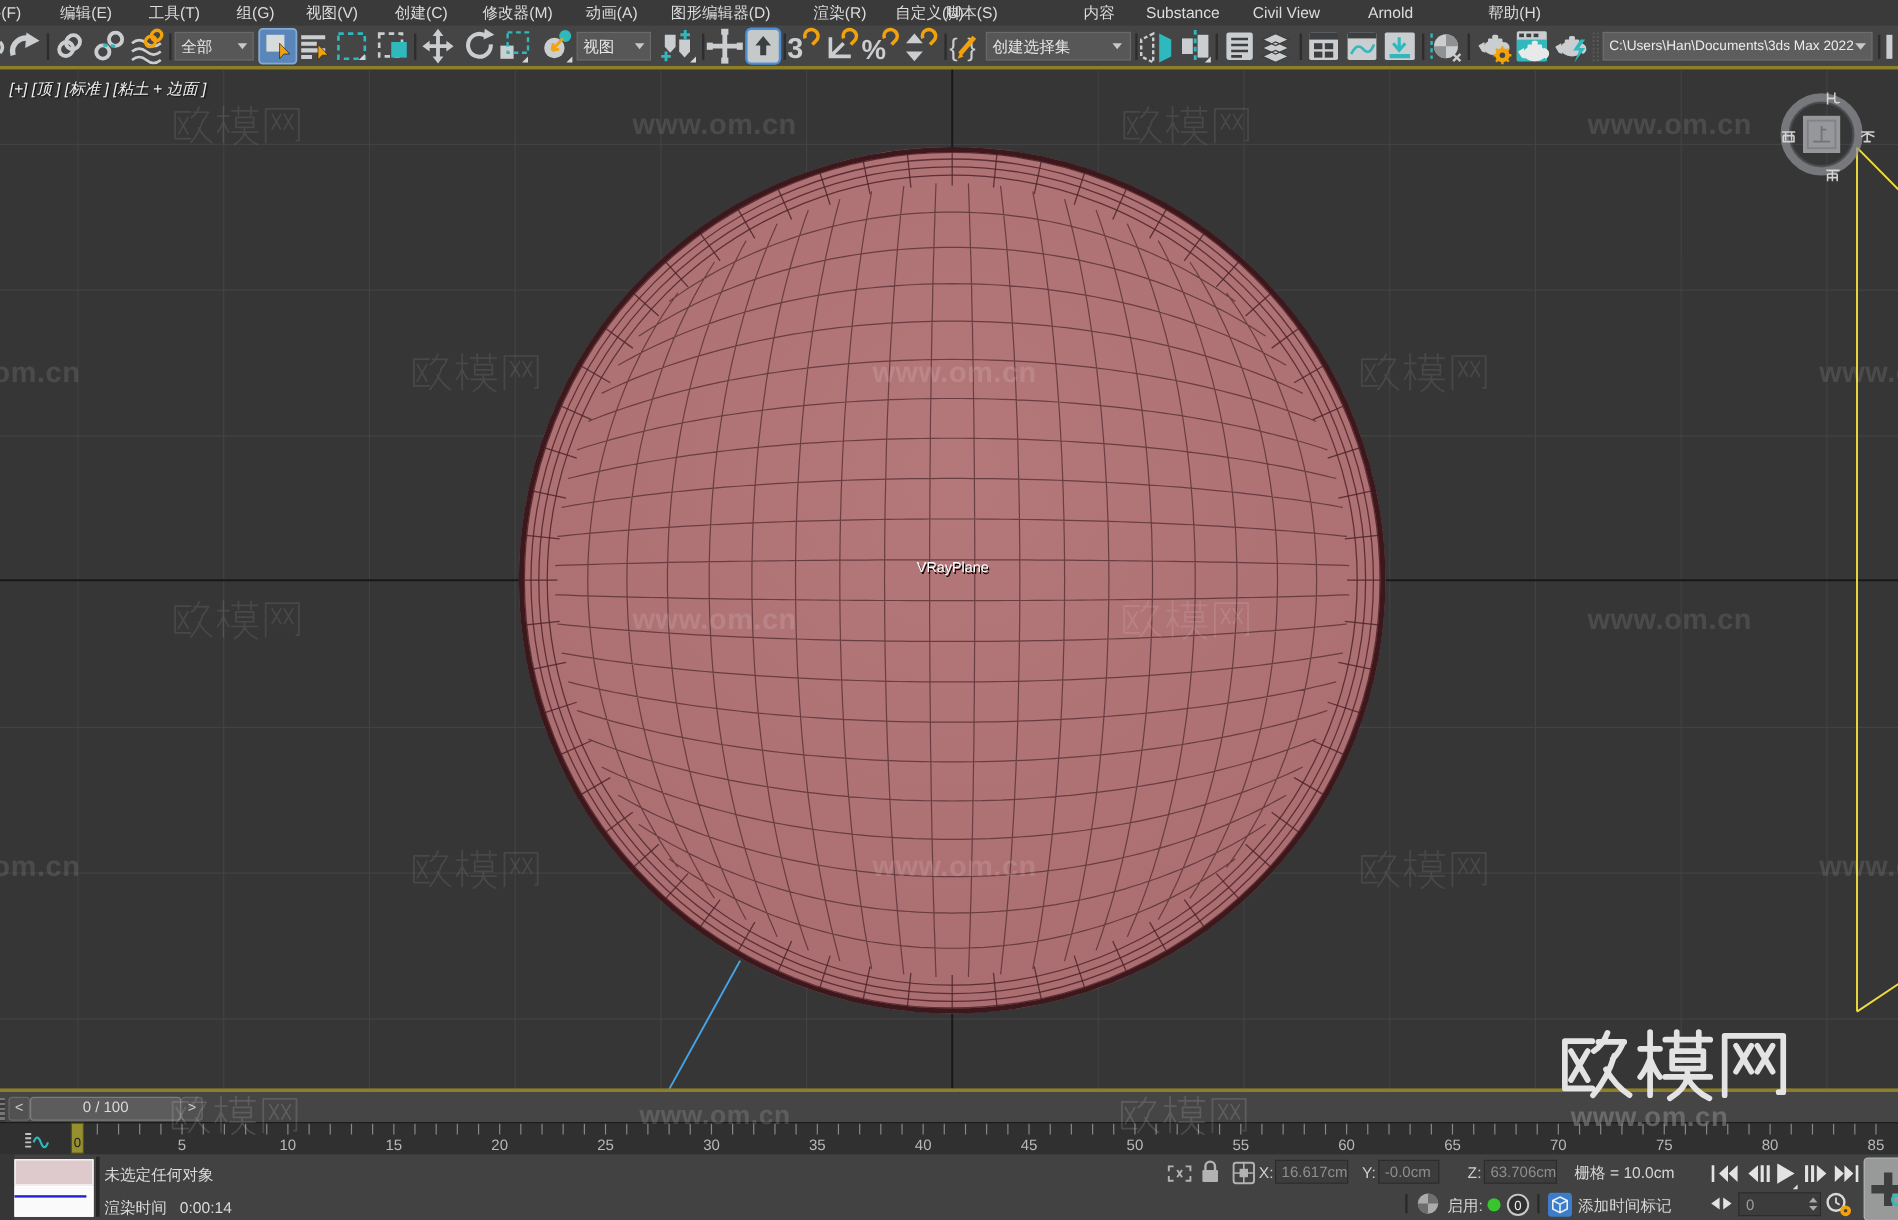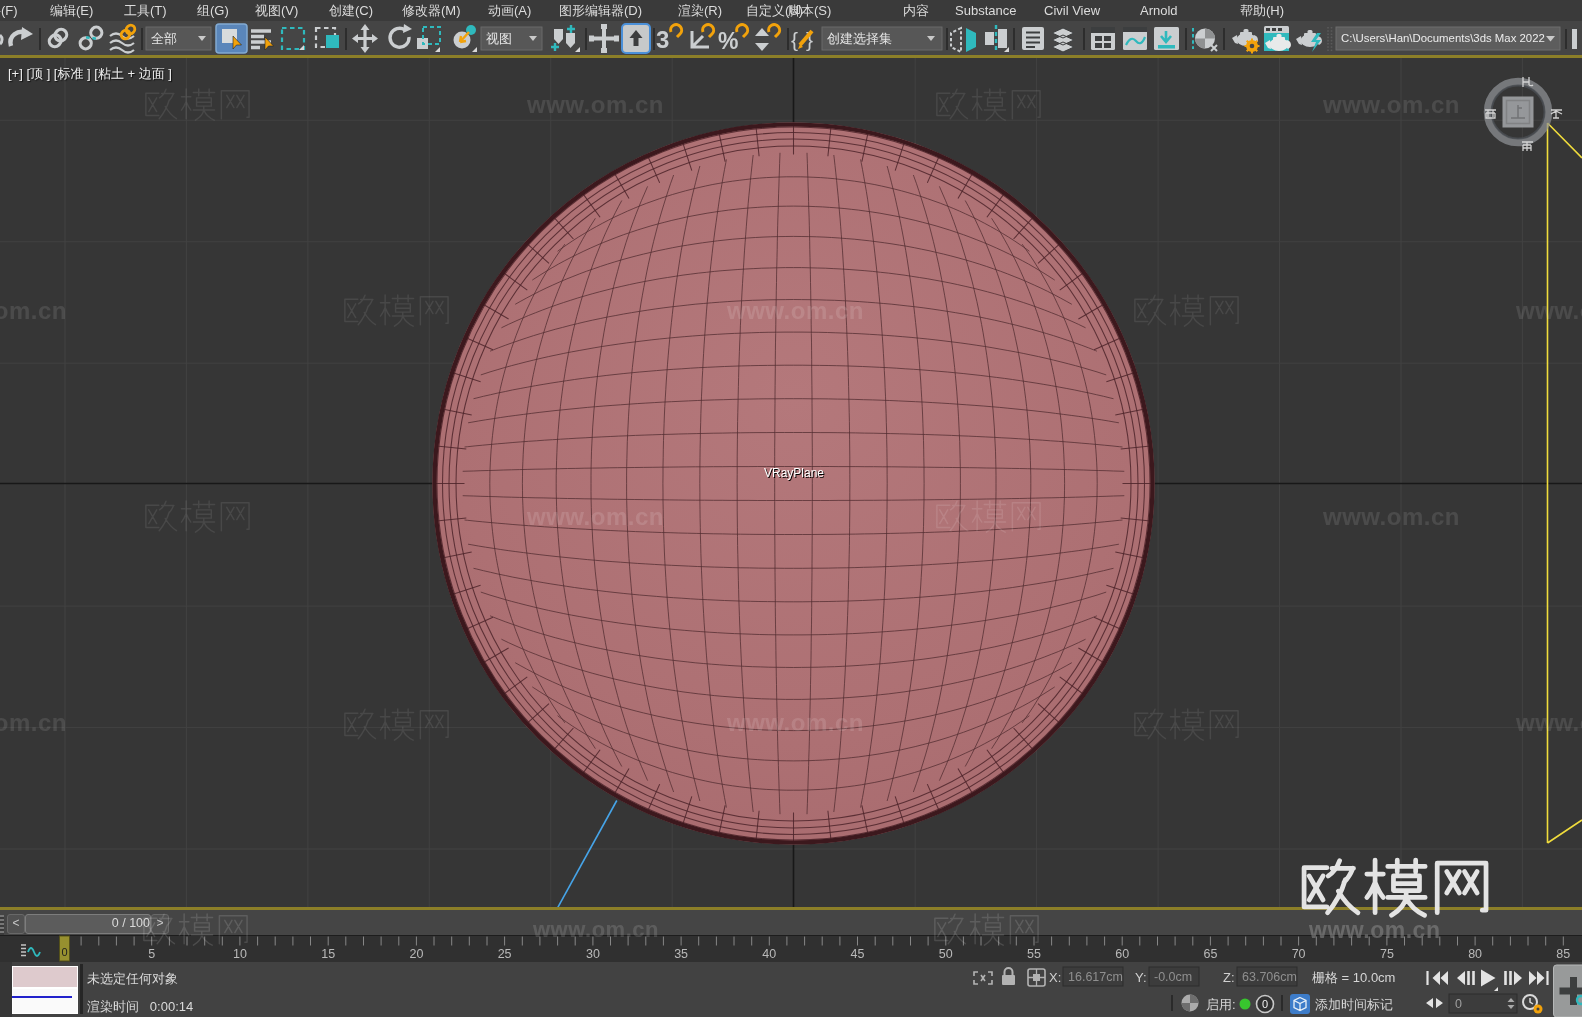--- a/index.html
+++ b/index.html
@@ -6,21 +6,21 @@
 .abs{position:absolute;}
 #menubar{left:0;top:0;width:1582px;height:21px;background:#3a3a3a;}
 #menubar span{position:absolute;top:0;line-height:21px;font-size:13px;color:#dcdcdc;white-space:pre;}
 #toolbar{left:0;top:21px;width:1320px;height:34px;}
 #ybar1{left:0;top:55px;width:1582px;height:3px;background:#8c7f28;}
 #vpwrap{left:0;top:58px;width:1582px;height:850px;}
 #ybar2{left:0;top:907px;width:1582px;height:2.5px;background:#8c7f28;z-index:5;}
 #tlrow{left:0;top:909.5px;width:1582px;height:25.5px;background:#454545;}
 #ruler{left:0;top:935px;width:1582px;height:27px;}
 #status{left:0;top:962px;width:1582px;height:55px;background:#424242;margin-left:12px;}
-.vplabel{left:8px;top:65px;font-size:13px;color:#f0f0f0;text-shadow:1px 1px 1px #111;white-space:pre;z-index:4;}
+.vplabel{left:8px;top:65px;font-size:13px;color:#f0f0f0;text-shadow:1px 1px 1px #111;white-space:pre;z-index:4;font-style:italic;}
 .tt{font-family:"Liberation Sans";fill:#e5e5e5;}
 .tt2{font-family:"Liberation Sans";fill:#d6d6d6;}
 .wmtxt{position:absolute;font-family:"Liberation Sans",sans-serif;font-weight:bold;color:#fff;white-space:pre;z-index:40;pointer-events:none;}
 </style></head>
 <body>
 <div id="root">
   <div class="abs" id="menubar">
     <span style="left:-12px">件(F)</span>
     <span style="left:50px">编辑(E)</span>
     <span style="left:124px">工具(T)</span>
@@ -263,21 +263,21 @@
         </g>
 <g transform="translate(1132,648) scale(0.3595)" stroke="#ffffff" stroke-width="4" fill="none" stroke-linecap="round" stroke-linejoin="round" opacity="0.085">
           <use href="#wm-omw"></use>
         </g>
 </svg></div>
   <div class="abs vplabel">[+] [顶 ] [标准 ] [粘土 + 边面 ]</div>
   <div class="abs" style="left:764px;top:466px;font-size:12px;color:#fff;text-shadow:1px 1px 0 #000;z-index:4">VRayPlane</div>
   <div class="abs" id="ybar2"></div>
   <div class="abs" id="tlrow">
     <div class="abs" style="left:7px;top:4px;width:16px;height:18px;background:#515151;border:1px solid #686868;border-radius:3px;color:#c9c9c9;font-size:12px;text-align:center;line-height:17px">&lt;</div>
-    <div class="abs" style="left:25px;top:4px;width:124px;height:18px;background:#5c5c5c;border:1px solid #7d7d7d;border-radius:3px;color:#dadada;font-size:12.5px;text-align:right;line-height:17px">0 / 100</div>
+    <div class="abs" style="left:25px;top:4px;width:124px;height:18px;background:#5c5c5c;border:1px solid #7d7d7d;border-radius:3px;color:#dadada;font-size:12.5px;text-align:center;line-height:17px">0 / 100</div>
     <div class="abs" style="left:151px;top:4px;width:16px;height:18px;background:#515151;border:1px solid #686868;border-radius:3px;color:#c9c9c9;font-size:12px;text-align:center;line-height:17px">&gt;</div>
     <div class="abs" style="left:0;top:5px;width:4px;height:47px;background:repeating-linear-gradient(#777 0 2px,#3a3a3a 2px 4px);"></div>
   </div>
   <div class="abs" id="ruler"><svg width="1582" height="27" viewBox="0 0 1582 27" xmlns="http://www.w3.org/2000/svg">
         <rect width="1582" height="27" fill="#303030"></rect>
         <path d="M0,0.5 H1582" stroke="#1d1d1d" stroke-width="1"></path>
         <path d="M63.5,1.5V10.5M81.1,1.5V10.5M98.8,1.5V10.5M116.4,1.5V10.5M134.1,1.5V10.5M151.7,1.5V10.5M169.4,1.5V10.5M187.0,1.5V10.5M204.7,1.5V10.5M222.3,1.5V10.5M239.9,1.5V10.5M257.6,1.5V10.5M275.2,1.5V10.5M292.9,1.5V10.5M310.5,1.5V10.5M328.2,1.5V10.5M345.8,1.5V10.5M363.5,1.5V10.5M381.1,1.5V10.5M398.8,1.5V10.5M416.4,1.5V10.5M434.0,1.5V10.5M451.7,1.5V10.5M469.3,1.5V10.5M487.0,1.5V10.5M504.6,1.5V10.5M522.3,1.5V10.5M539.9,1.5V10.5M557.6,1.5V10.5M575.2,1.5V10.5M592.9,1.5V10.5M610.5,1.5V10.5M628.1,1.5V10.5M645.8,1.5V10.5M663.4,1.5V10.5M681.1,1.5V10.5M698.7,1.5V10.5M716.4,1.5V10.5M734.0,1.5V10.5M751.7,1.5V10.5M769.3,1.5V10.5M786.9,1.5V10.5M804.6,1.5V10.5M822.2,1.5V10.5M839.9,1.5V10.5M857.5,1.5V10.5M875.2,1.5V10.5M892.8,1.5V10.5M910.5,1.5V10.5M928.1,1.5V10.5M945.8,1.5V10.5M963.4,1.5V10.5M981.0,1.5V10.5M998.7,1.5V10.5M1016.3,1.5V10.5M1034.0,1.5V10.5M1051.6,1.5V10.5M1069.3,1.5V10.5M1086.9,1.5V10.5M1104.6,1.5V10.5M1122.2,1.5V10.5M1139.8,1.5V10.5M1157.5,1.5V10.5M1175.1,1.5V10.5M1192.8,1.5V10.5M1210.4,1.5V10.5M1228.1,1.5V10.5M1245.7,1.5V10.5M1263.4,1.5V10.5M1281.0,1.5V10.5M1298.6,1.5V10.5M1316.3,1.5V10.5M1333.9,1.5V10.5M1351.6,1.5V10.5M1369.2,1.5V10.5M1386.9,1.5V10.5M1404.5,1.5V10.5M1422.2,1.5V10.5M1439.8,1.5V10.5M1457.5,1.5V10.5M1475.1,1.5V10.5M1492.7,1.5V10.5M1510.4,1.5V10.5M1528.0,1.5V10.5M1545.7,1.5V10.5M1563.3,1.5V10.5" stroke="#878787" stroke-width="1"></path>
         <text x="151.7" y="23" text-anchor="middle" font-family="Liberation Sans" font-size="12.5" fill="#b9b9b9">5</text>
         <text x="239.9" y="23" text-anchor="middle" font-family="Liberation Sans" font-size="12.5" fill="#b9b9b9">10</text>
         <text x="328.2" y="23" text-anchor="middle" font-family="Liberation Sans" font-size="12.5" fill="#b9b9b9">15</text>

